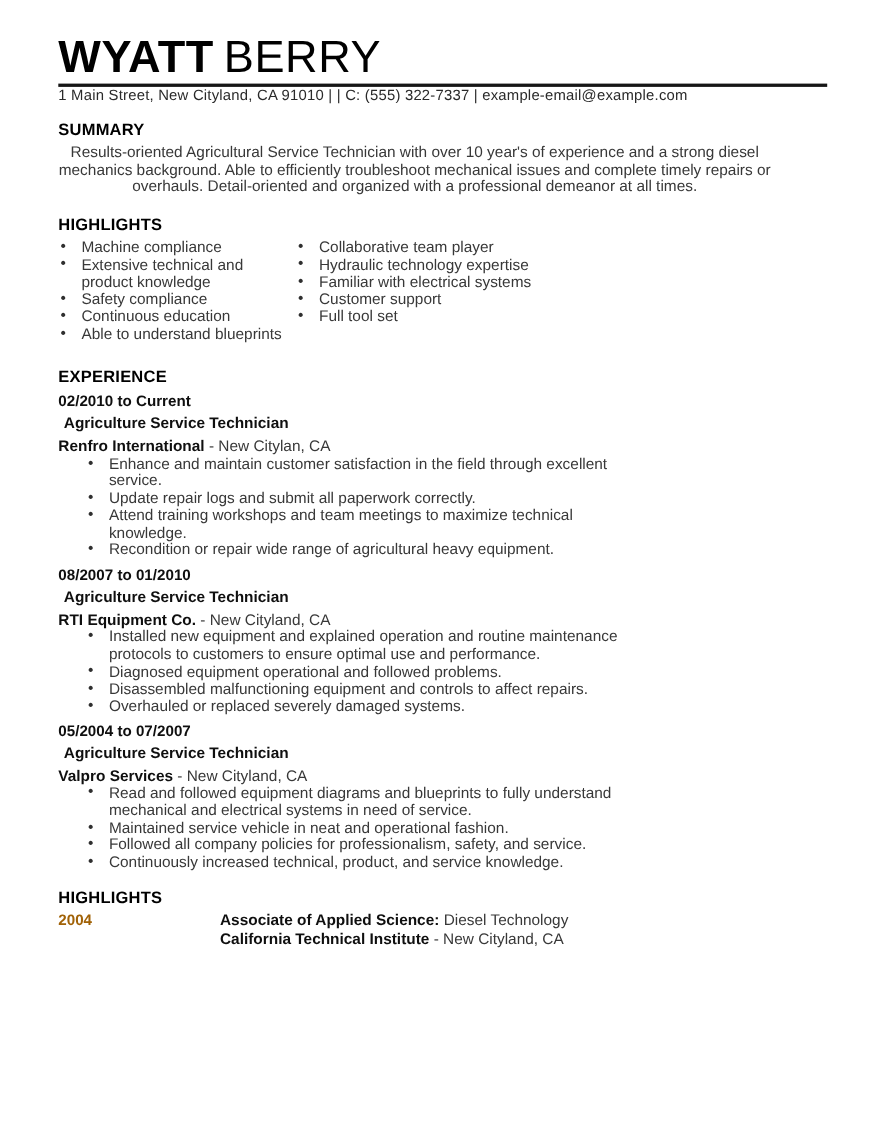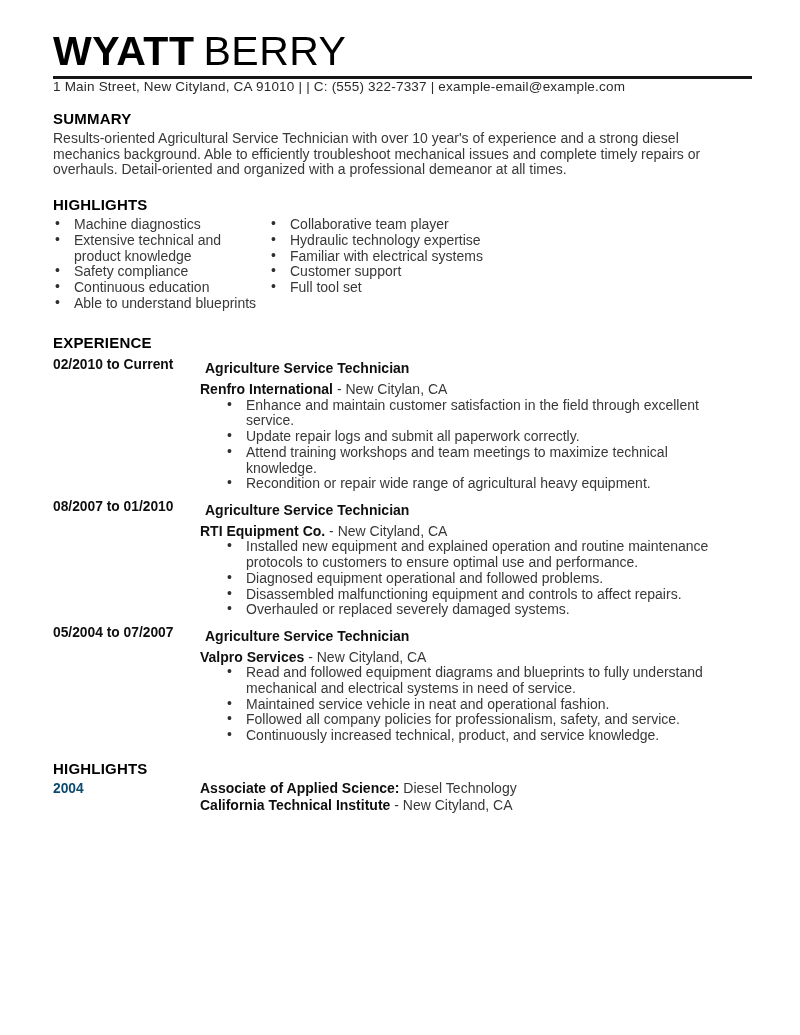--- a/index.html
+++ b/index.html
@@ -10,41 +10,41 @@
   }
   
   .name{font-size:41px;line-height:1.05;color:#000;letter-spacing:.5px;margin:0;white-space:nowrap;}
   .name .first{font-weight:700;}
   .name .last{font-weight:400;margin-left:9px;}
   .rule{height:3px;background:#161616;width:699px;margin-top:3px;}
   .contact{font-size:13.5px;color:#2a2a2a;margin-top:0;letter-spacing:.2px;}
   
   .sec-heading{font-size:15px;font-weight:700;color:#000;margin:0;letter-spacing:.2px;}
   .summary{margin-top:16px;}
-  .summary p{margin:4px 0 0;font-size:14px;line-height:15.7px;color:#383838;width:648px;}
+  .summary p{margin:4px 0 0;font-size:14px;line-height:15.7px;color:#383838;width:648px;text-align:center;}
   .highlights{margin-top:18px;}
   .hl-cols{display:flex;margin-top:4px;}
   ul.blist{list-style:none;margin:0;padding:0;font-size:14px;line-height:15.7px;color:#383838;}
   ul.blist li{position:relative;padding-left:21px;}
   ul.blist li::before{content:"\2022";position:absolute;left:2px;top:-1px;color:#2f2f2f;font-size:14px;}
   .hl-left{margin-left:172px;width:216px;flex:none;}
   .hl-right{margin-left:56px;width:245px;flex:none;}
   .experience{margin-top:23px;}
-  .job{display:flex;margin-top:6px;}
+  .job{display:flex;margin-top:6px;flex-direction:column;}
   .job.first{margin-top:5px;}
   .job-date{width:147px;flex:none;font-size:13.8px;font-weight:700;color:#0f0f0f;padding-top:1px;}
   .job-body{flex:none;width:552px;}
   .job-title{font-size:14px;font-weight:700;color:#0f0f0f;line-height:15.7px;margin:5px;}
   .job-company{font-size:14px;line-height:15.7px;margin:0;color:#383838;}
   .job-company .co{font-weight:700;color:#0f0f0f;}
   .job-body ul.blist{margin-left:25px;width:491px;}
   .job-body ul.blist li{width:470px;}
   .education{margin-top:16px;}
   .edu-row{display:flex;margin-top:3px;}
-  .edu-year{width:147px;flex:none;font-size:13.8px;font-weight:700;color:#0c4a6e;padding-top:1px;}
+  .edu-year{width:147px;flex:none;font-size:13.8px;font-weight:700;color:#a16207;padding-top:1px;}
   .edu-body{font-size:14px;line-height:17.5px;color:#383838;}
   .edu-body .bold{font-weight:700;color:#0f0f0f;}
 </style>
 </head>
 <body>
 
 <div class="page">
 
   <h1 class="name"><span class="first">WYATT</span><span class="last">BERRY</span></h1>
   <div class="rule"></div>
@@ -52,21 +52,21 @@
 
   <section class="summary">
     <h2 class="sec-heading">SUMMARY</h2>
     <p>Results-oriented Agricultural Service Technician with over 10 year's of experience and a strong diesel mechanics background. Able to efficiently troubleshoot mechanical issues and complete timely repairs or overhauls. Detail-oriented and organized with a professional demeanor at all times.</p>
   </section>
 
   <section class="highlights">
     <h2 class="sec-heading">HIGHLIGHTS</h2>
     <div class="hl-cols">
       <ul class="blist hl-left">
-          <li>Machine diagnostics</li>
+          <li>Machine compliance</li>
           <li>Extensive technical and product knowledge</li>
           <li>Safety compliance</li>
           <li>Continuous education</li>
           <li>Able to understand blueprints</li>
         </ul>
       <ul class="blist hl-right">
           <li>Collaborative team player</li>
           <li>Hydraulic technology expertise</li>
           <li>Familiar with electrical systems</li>
           <li>Customer support</li>

